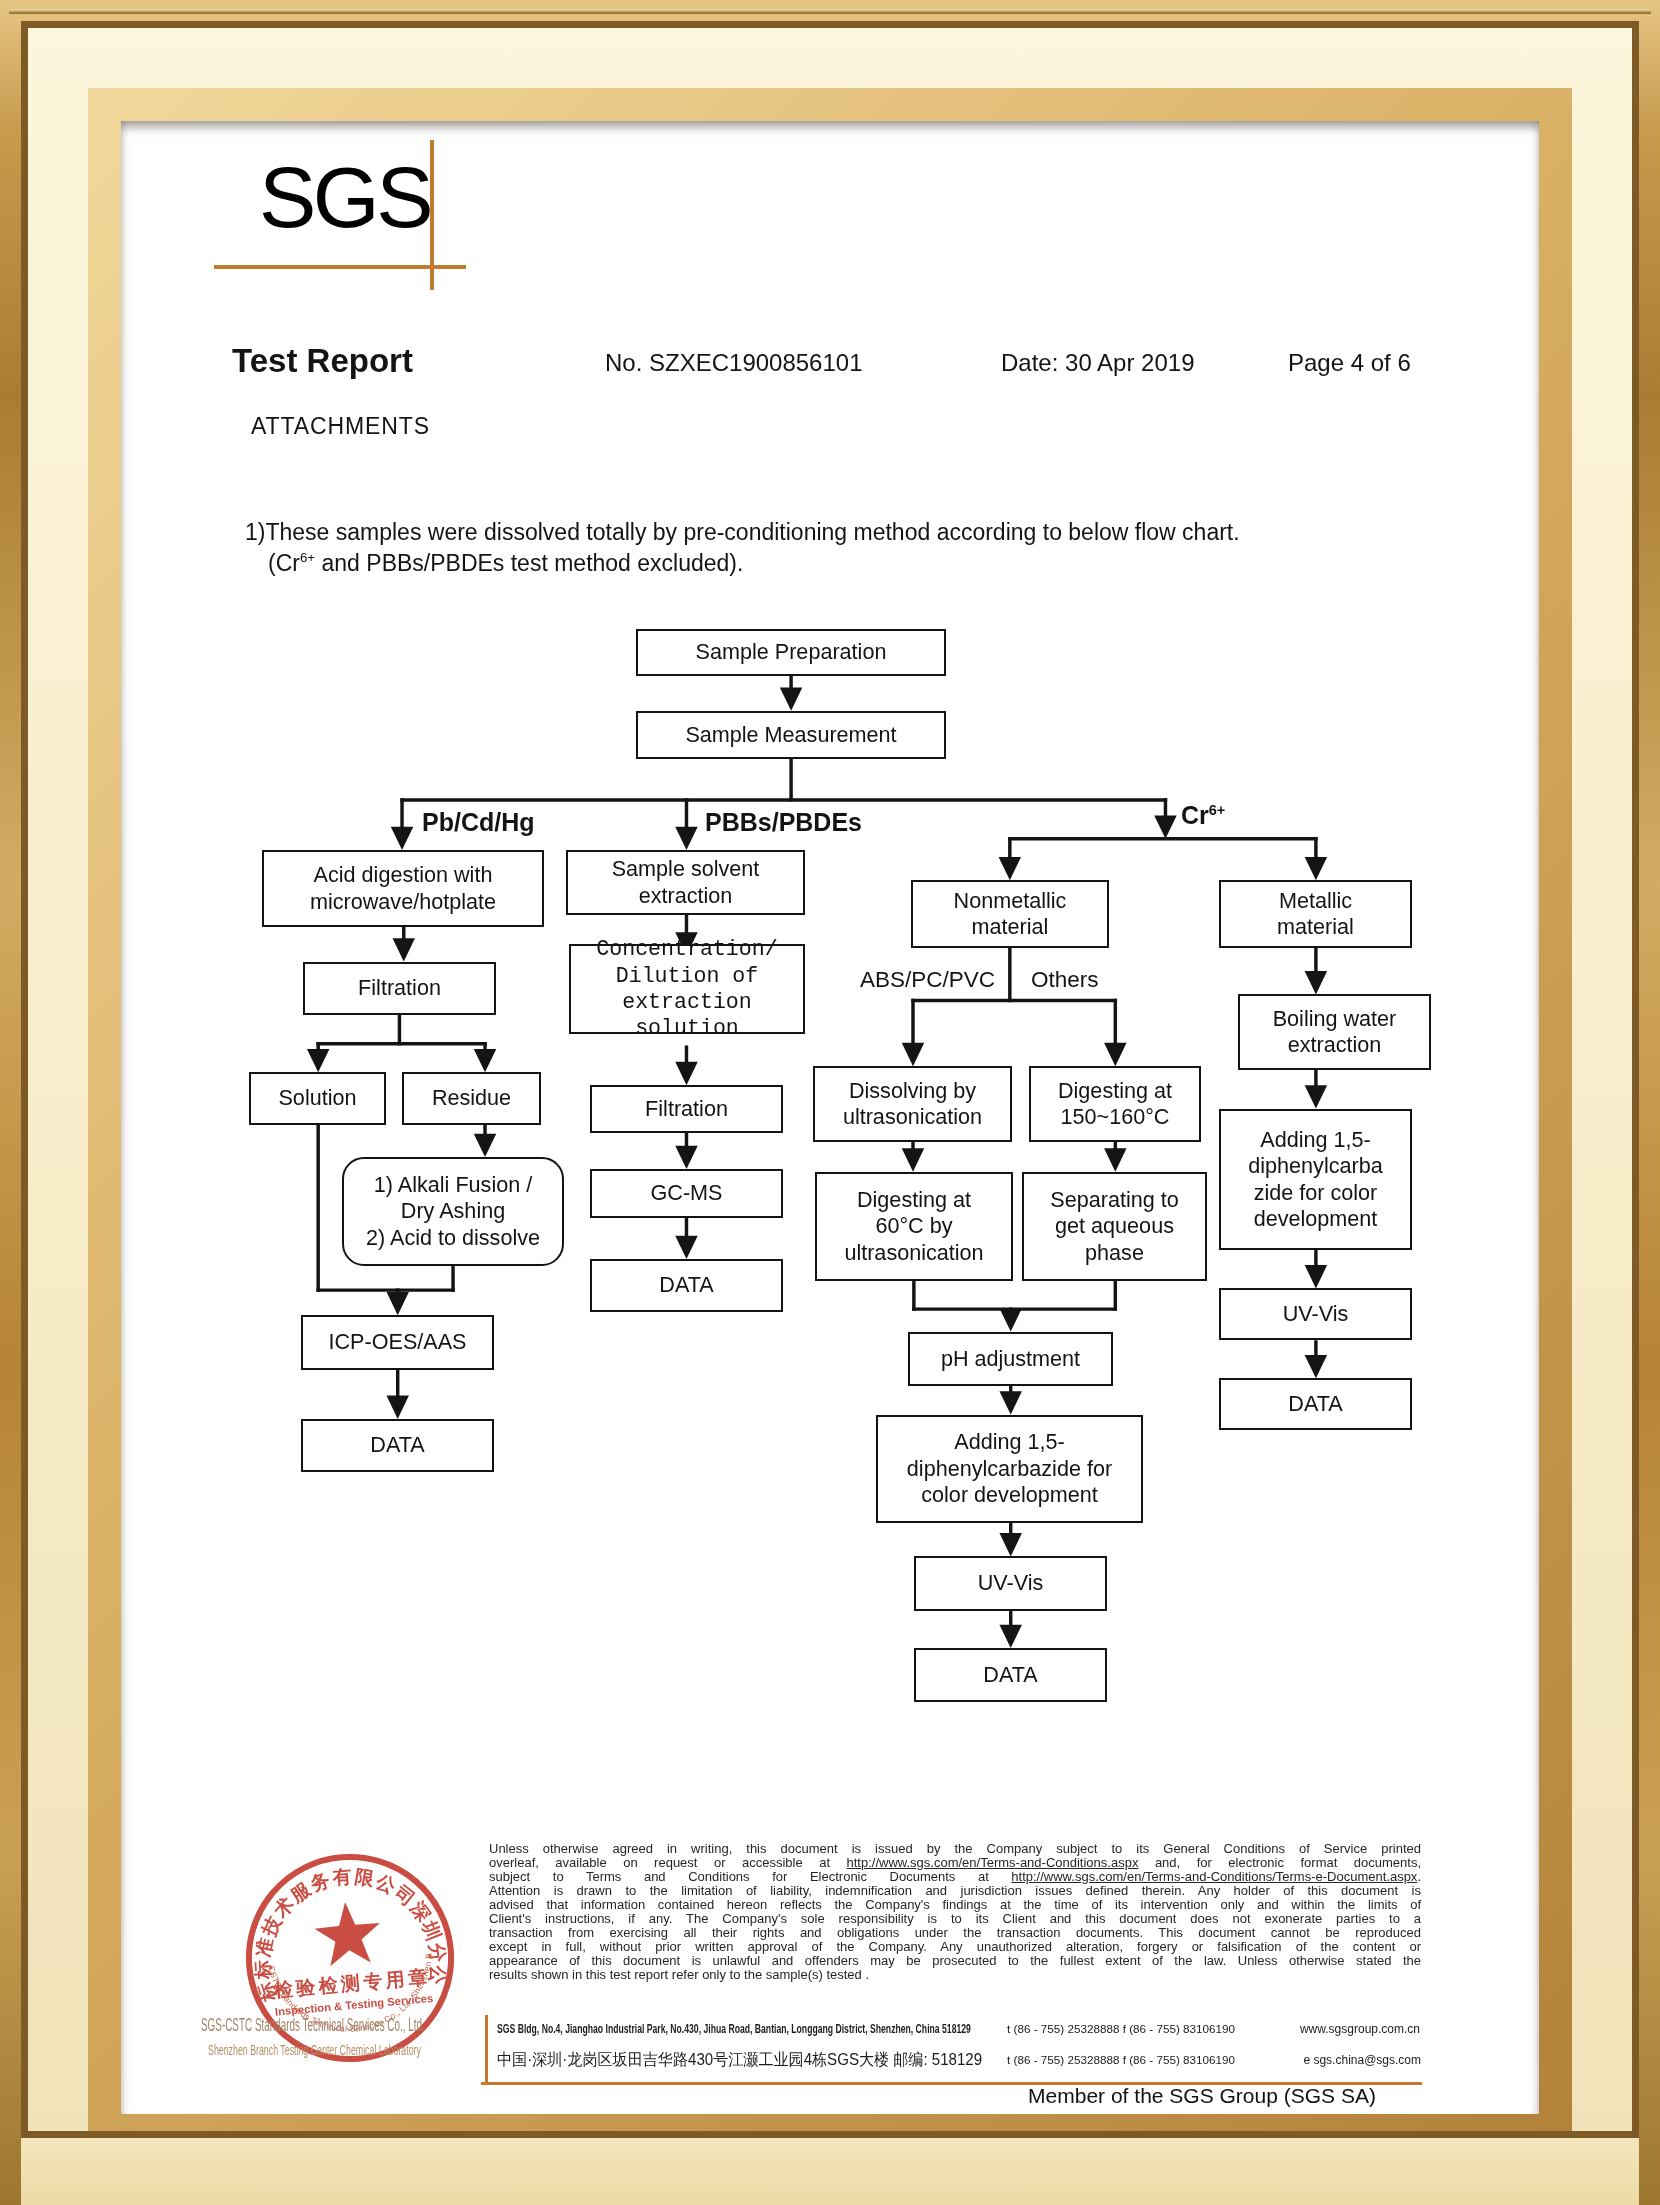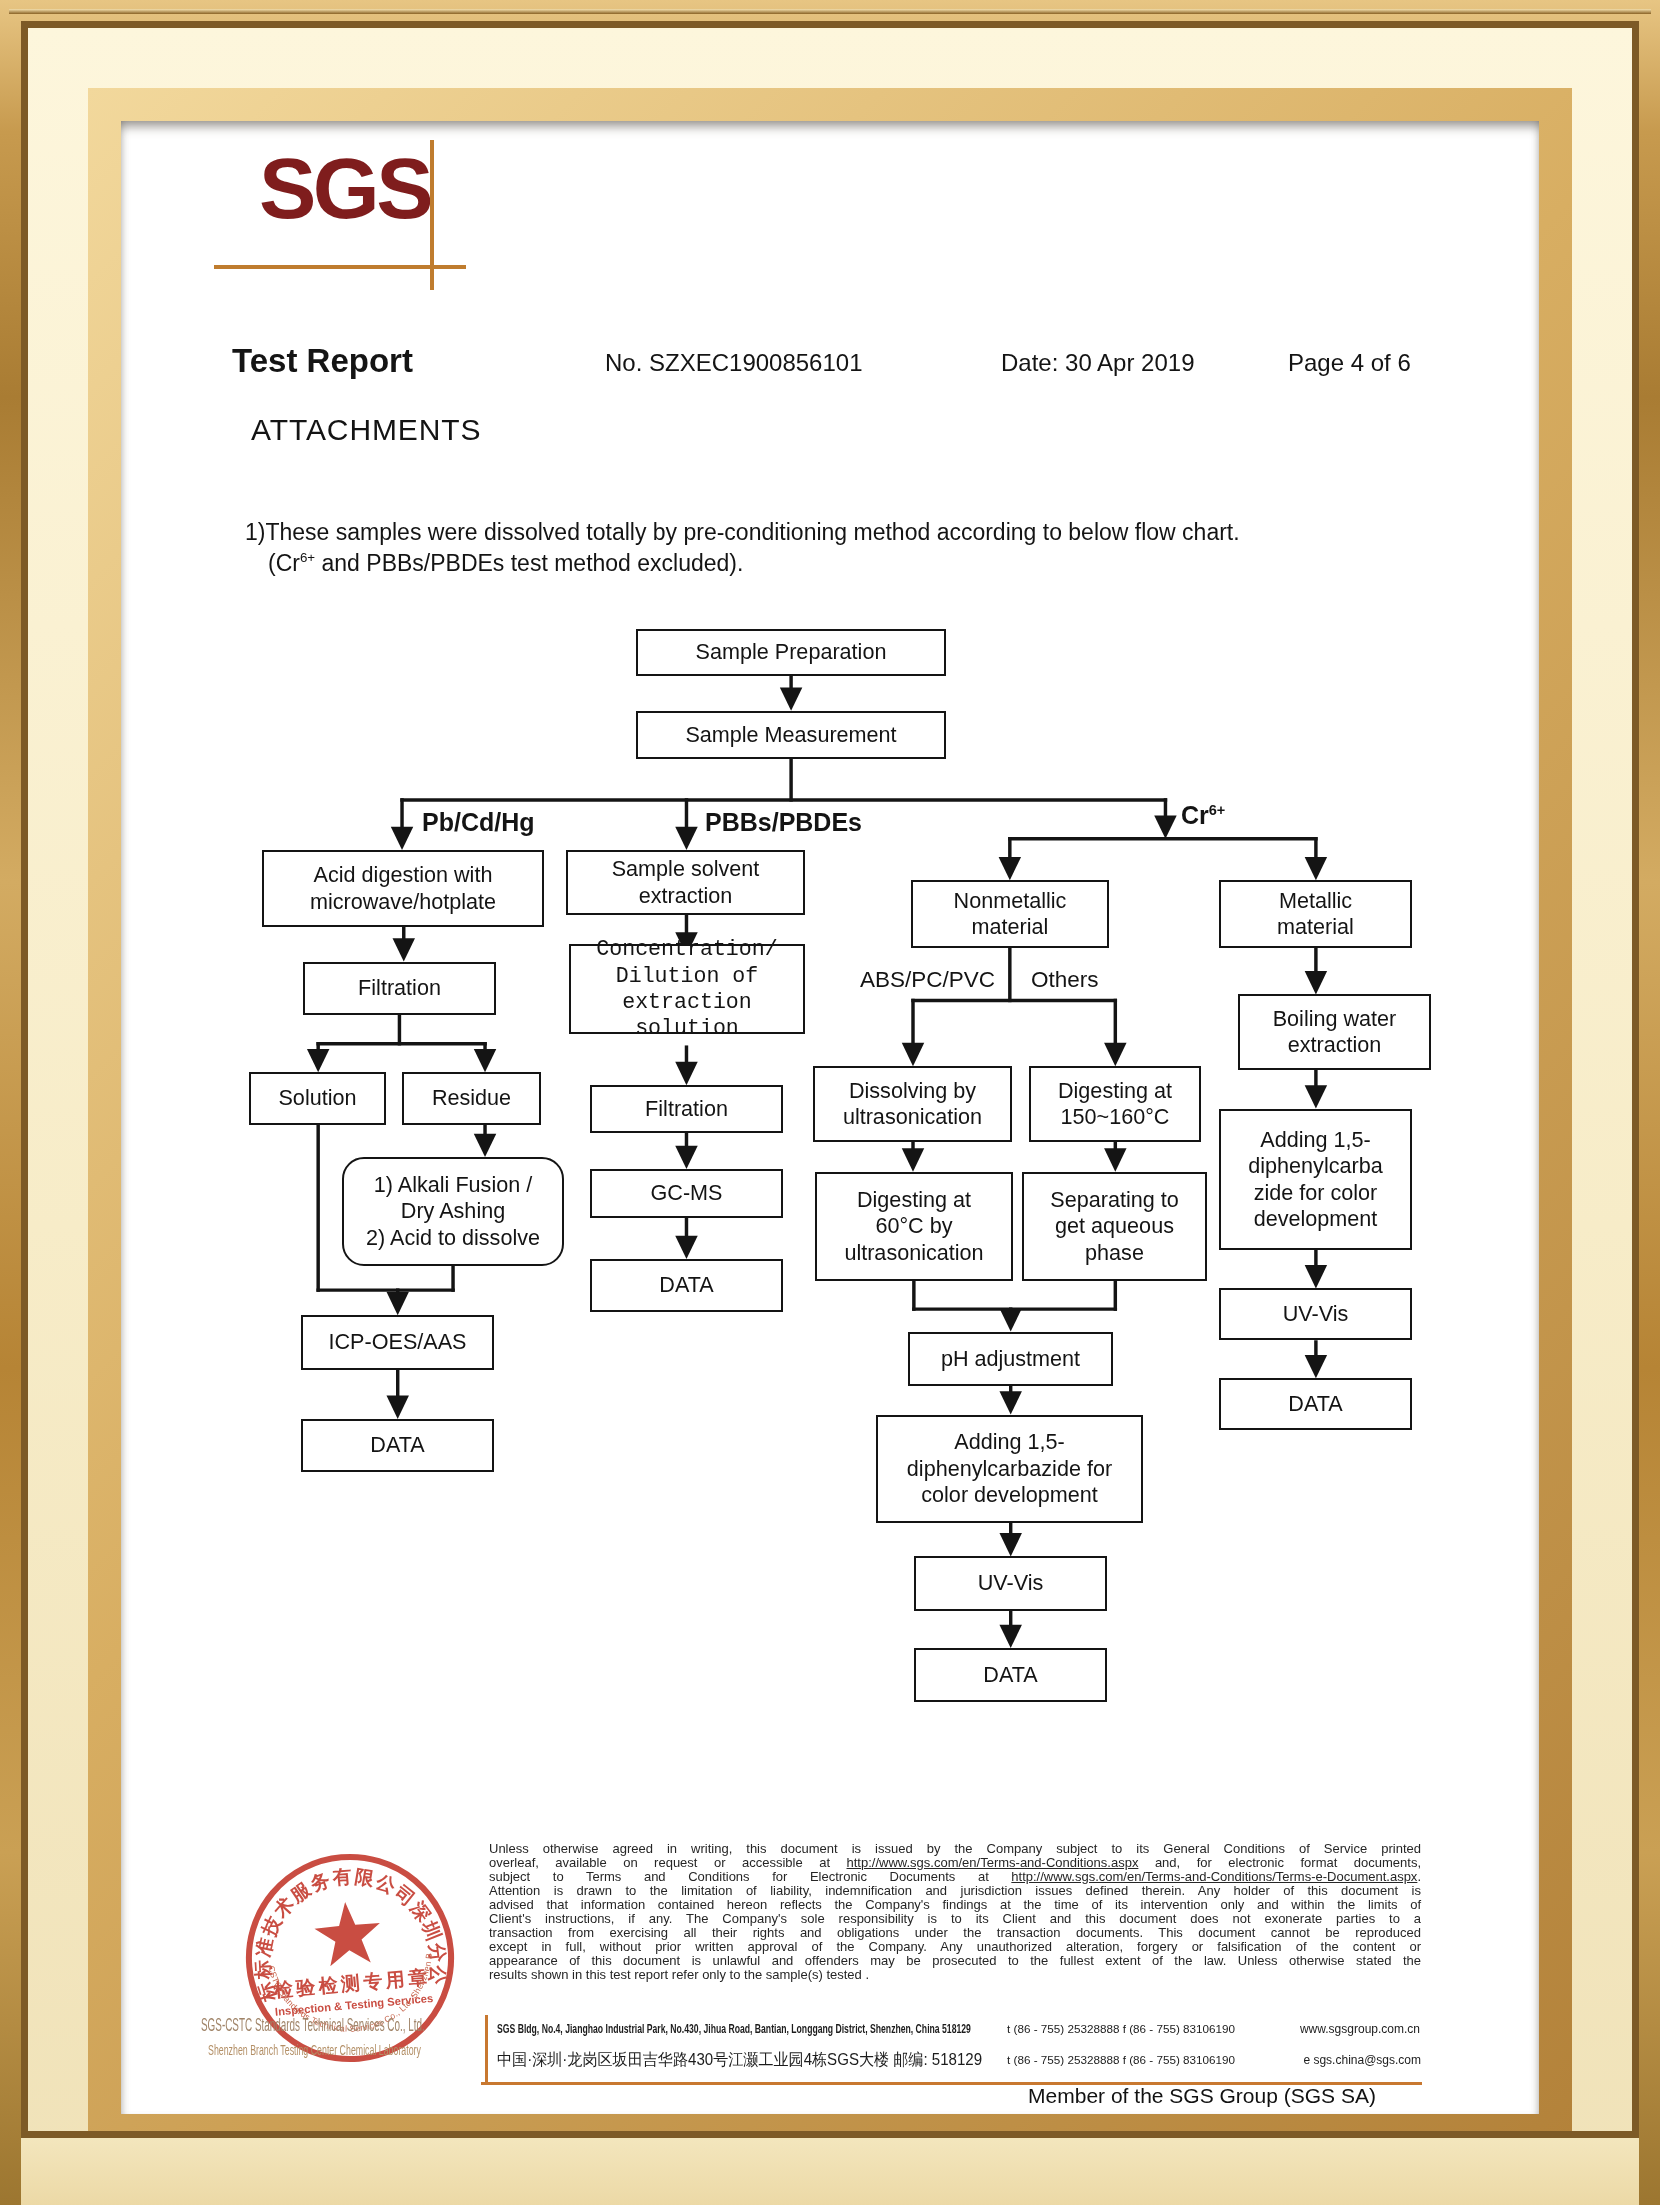--- a/index.html
+++ b/index.html
@@ -17,28 +17,28 @@
     background:linear-gradient(135deg,#f2d89c 0%,#d8ae62 45%,#b3823a 100%);}
   .f-dark-strip{position:absolute;left:21px;right:21px;top:2131px;height:7px;background:#7d5a26;}
   .f-cream-bottom{position:absolute;left:21px;right:21px;top:2138px;bottom:0;
     background:linear-gradient(180deg,#f3e6bd,#ecd9a6);}
   .page{position:absolute;left:121px;right:121px;top:121px;bottom:91px;background:#ffffff;
     box-shadow:inset 0 10.4px 10.4px -5.2px rgba(70,62,52,.55), inset 7px 0 8.6px -7px rgba(70,62,52,.35),
                inset -7px 0 8.6px -7px rgba(70,62,52,.35);}
 
   
   .abs{position:absolute;}
-  .sgs-logo{left:259px;top:145px;font-size:86px;font-weight:bold;letter-spacing:-3.5px;color:#7f1d1d;line-height:1;}
+  .sgs-logo{left:259px;top:154px;font-size:86px;font-weight:normal;letter-spacing:-3.5px;color:#000000;line-height:1;}
   .logo-vline{left:430px;top:140px;width:4.3px;height:150px;background:#bf7c2e;}
   .logo-hline{left:214px;top:265px;width:252px;height:4.3px;background:#bf7c2e;}
   .doc-title{left:232px;top:342px;font-size:33px;font-weight:bold;}
   .doc-no{left:605px;top:349px;font-size:24px;}
   .doc-date{left:1001px;top:349px;font-size:24px;}
   .doc-page{left:1288px;top:349px;font-size:24px;}
-  .attachments{left:251px;top:413px;font-size:30px;letter-spacing:0.9px;}
+  .attachments{left:251px;top:413px;font-size:23px;letter-spacing:0.9px;}
   .chart-title{left:346px;top:463px;width:891px;text-align:center;font-size:27px;font-weight:bold;}
   .note1{left:245px;top:519px;font-size:23px;}
   .note2{left:268px;top:550px;font-size:23px;}
   sup{font-size:.58em;vertical-align:super;line-height:0;}
 
   
   #flowchart{position:absolute;inset:0;pointer-events:none;}
   #fc-svg{position:absolute;inset:0;}
   .fbox{position:absolute;background:#fff;border:2.6px solid #141414;display:flex;flex-direction:column;
         justify-content:center;align-items:center;font-size:21.6px;line-height:1.22;text-align:center;}

